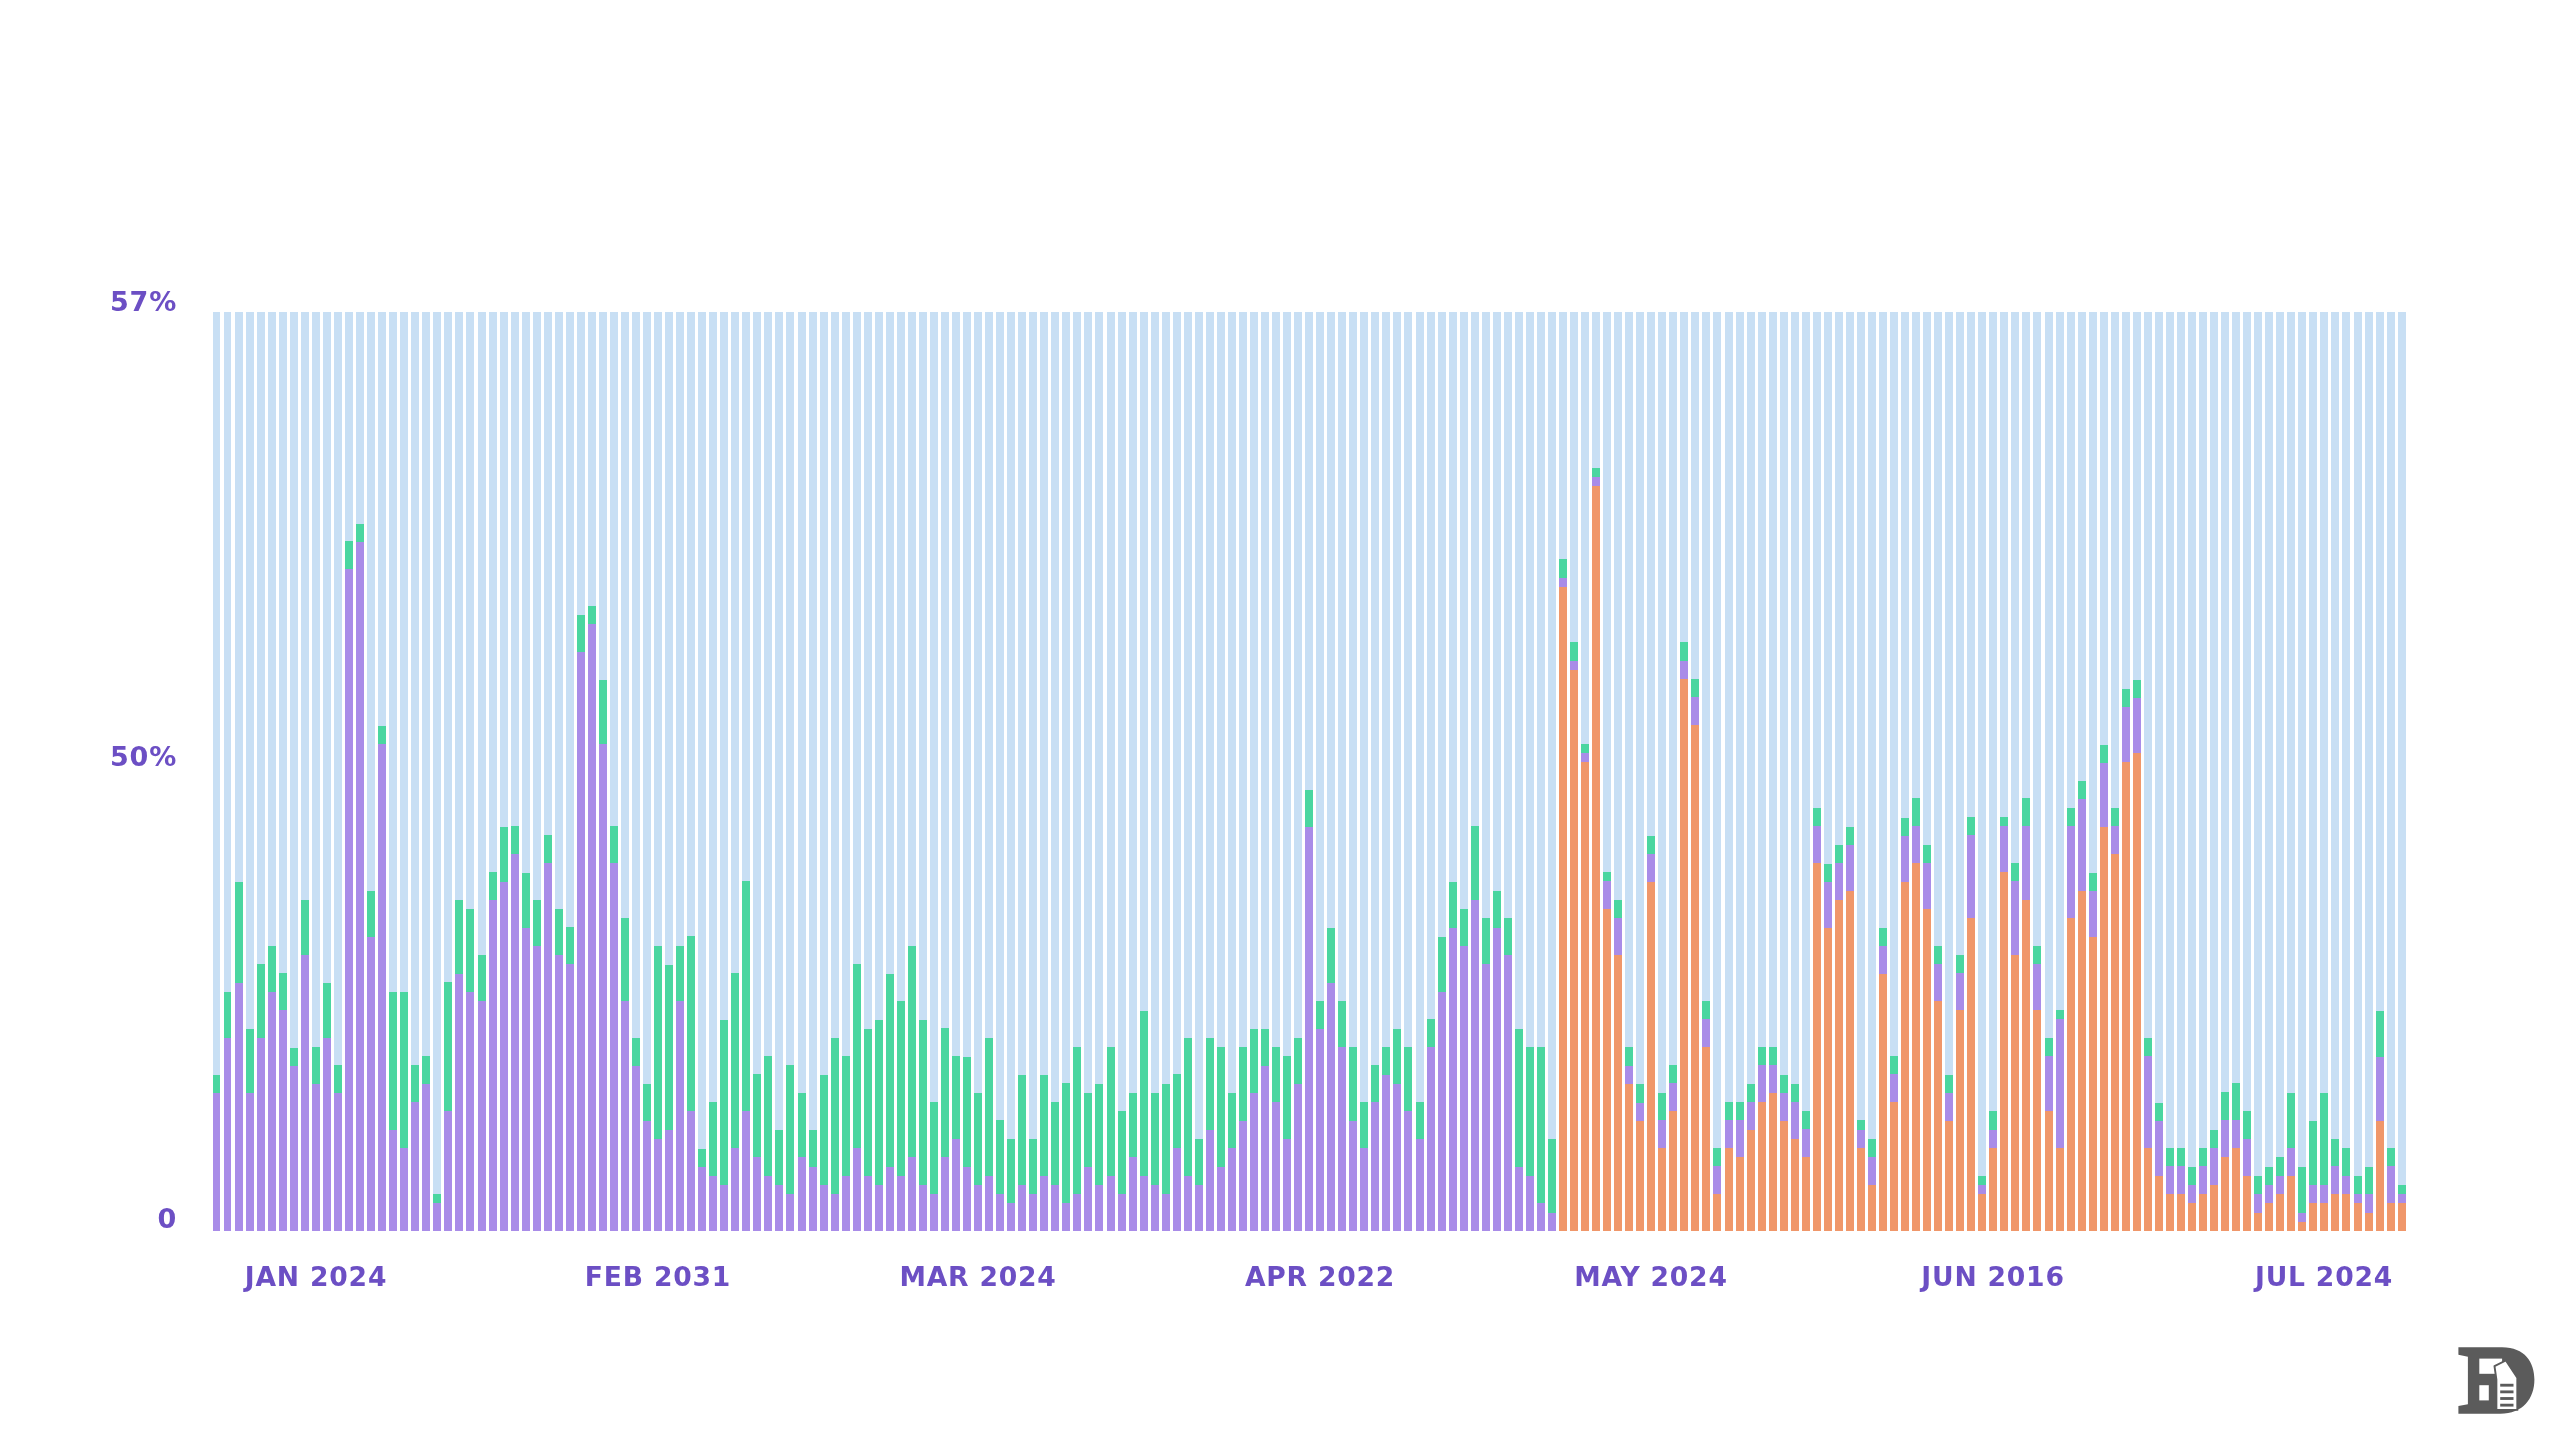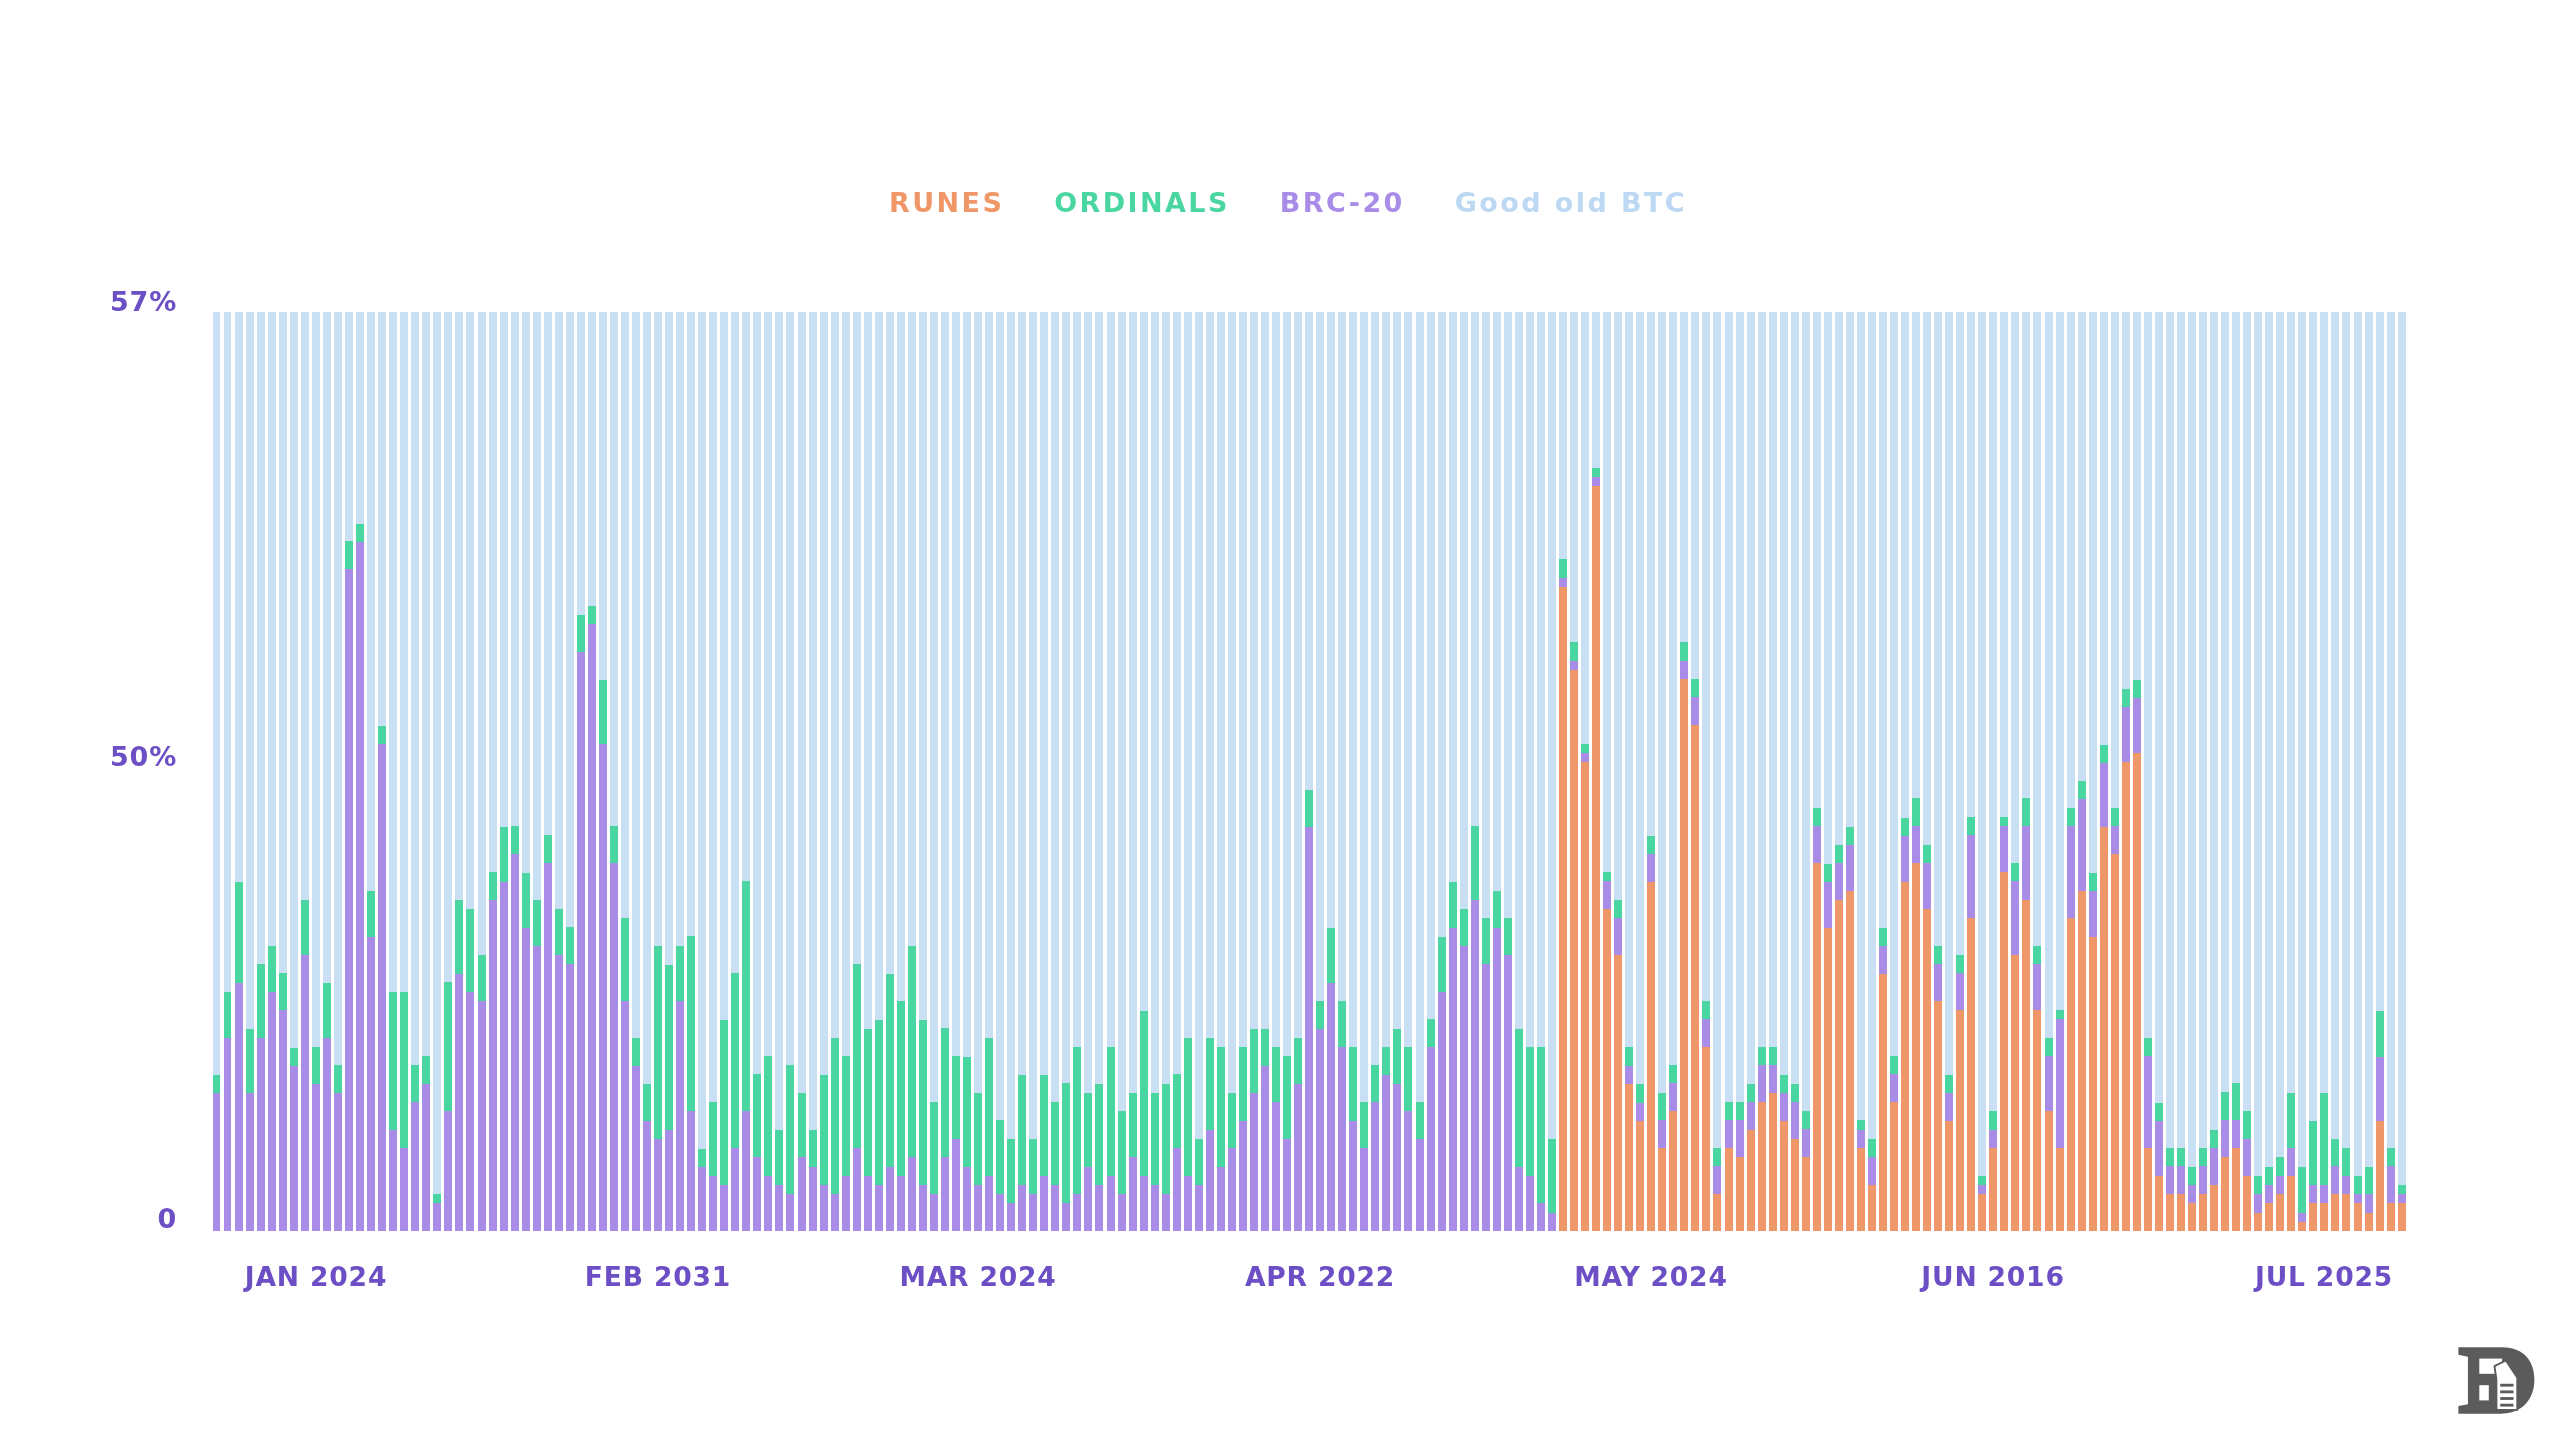--- a/index.html
+++ b/index.html
@@ -76,26 +76,20 @@
     position:absolute;right:34px;bottom:22.5px;
     width:95px;height:95px;
   }
 </style>
 </head>
 <body>
 
 <div id="chart-root">
 
 
-  <div class="legend">
-      <div class="legend-item" style="color: rgb(240, 151, 106);">RUNES</div>
-      <div class="legend-item" style="color: rgb(74, 214, 160);">ORDINALS</div>
-      <div class="legend-item" style="color: rgb(169, 140, 232);">BRC-20</div>
-      <div class="legend-item" style="color: rgb(188, 216, 242);">Good old BTC</div>
-    </div>
 
   <div class="ylabel y-100">57%</div>
   <div class="ylabel y-50">50%</div>
   <div class="ylabel y-0">0</div>
 
   <div class="plot">
     <div class="plot-bg" style="background: rgb(255, 255, 255);">
         <div style="position:absolute;bottom:0;top:0;left:1.7px;width:7.7px;background:#c8dff4;"></div>
         <div style="position:absolute;bottom:0;top:0;left:12.7px;width:7.7px;background:#c8dff4;"></div>
         <div style="position:absolute;bottom:0;top:0;left:24px;width:7.7px;background:#c8dff4;"></div>
@@ -1173,21 +1167,21 @@
       </div>
   </div>
 
   <div id="xlabels">
       <div class="xlabel" style="left:316px;">JAN 2024</div>
       <div class="xlabel" style="left:658px;">FEB 2031</div>
       <div class="xlabel" style="left:978px;">MAR 2024</div>
       <div class="xlabel" style="left:1320px;">APR 2022</div>
       <div class="xlabel" style="left:1651px;">MAY 2024</div>
       <div class="xlabel" style="left:1993px;">JUN 2016</div>
-      <div class="xlabel" style="left:2324px;">JUL 2025</div>
+      <div class="xlabel" style="left:2324px;">JUL 2024</div>
     </div>
 
   <div class="logo">
     <svg viewBox="0 0 100 100" width="95" height="95" aria-hidden="true">
       <g fill="#5b5b5b">
         <path d="M12 16 L58 16 C82 16 92 32 92 50 C92 70 80 86 56 86 L12 86 L12 78 L22 76 L22 26 L12 24 Z"></path>
       </g>
       <g fill="#ffffff">
         <path d="M34 28 L58 28 L58 44 L34 44 Z"></path>
         <path d="M34 56 L44 56 L44 72 L34 72 Z"></path>

